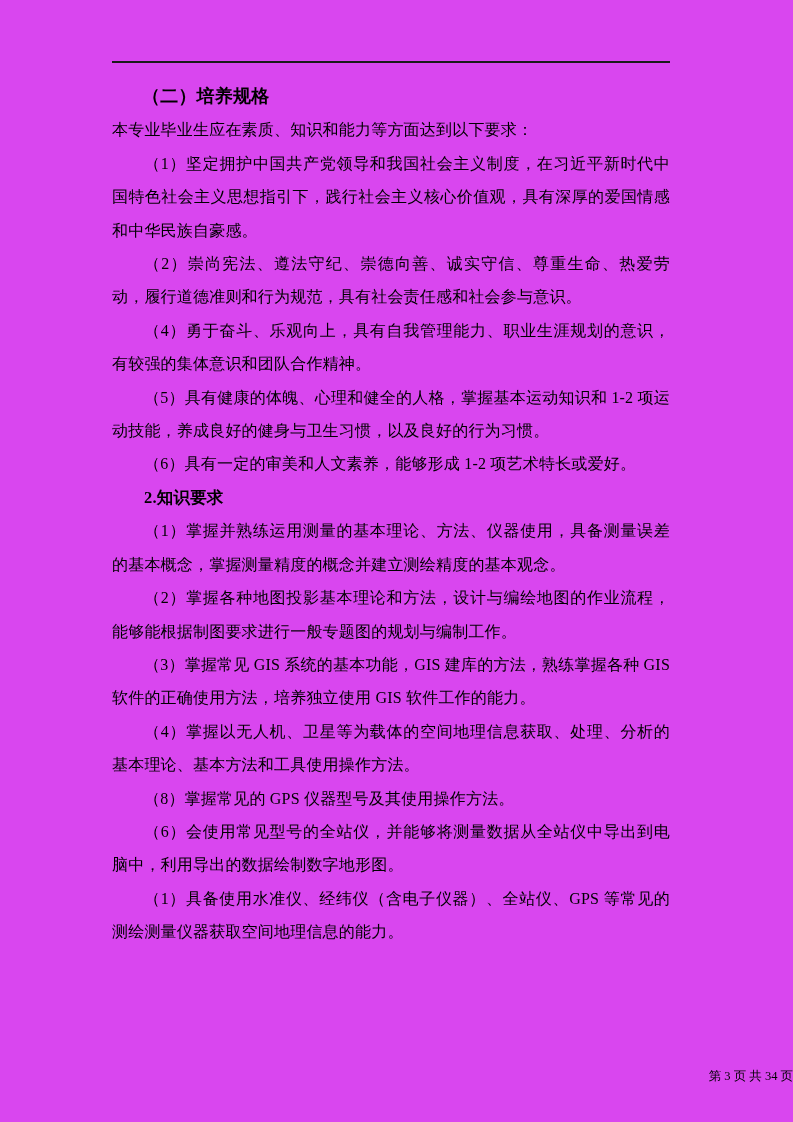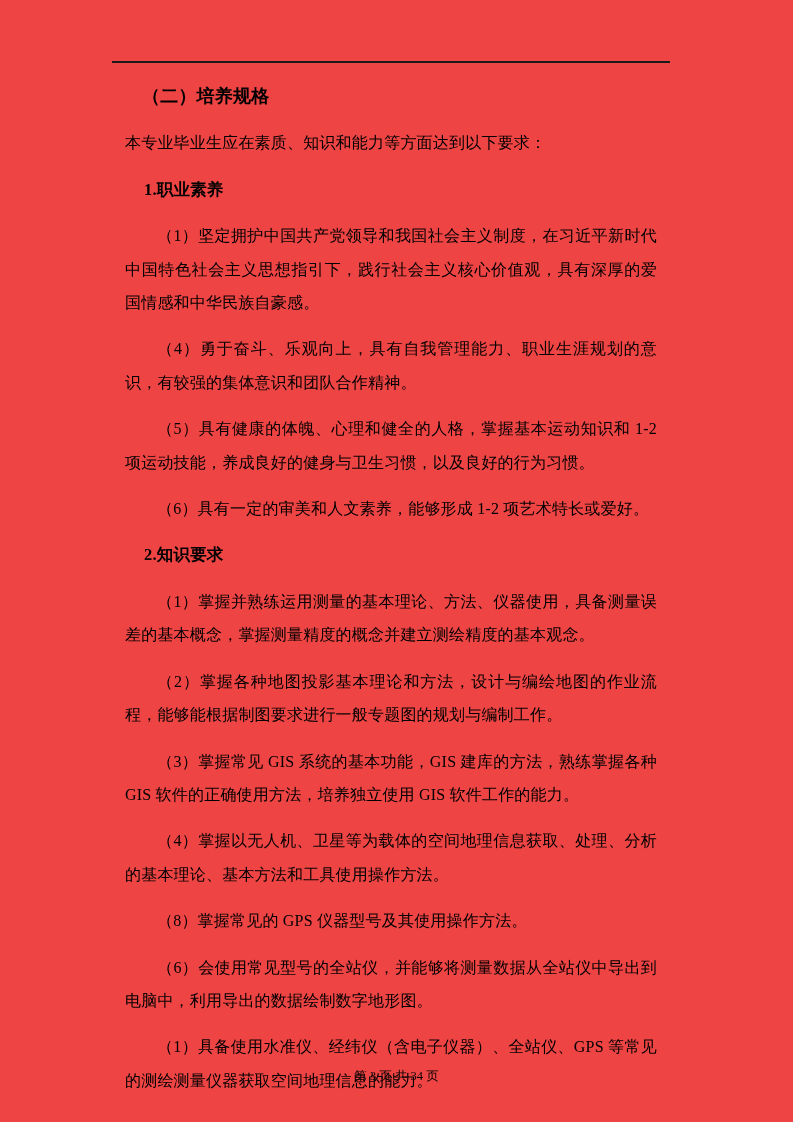--- a/index.html
+++ b/index.html
@@ -5,21 +5,21 @@
   * { box-sizing: border-box; }
   html, body {
     margin: 0;
     padding: 0;
     background: #ffffff;
   }
   .page {
     position: relative;
     width: 793px;
     height: 1122px;
-    background: #ef4444;
+    background: #d946ef;
     font-family: "Liberation Serif", "DejaVu Serif", serif;
     color: #000000;
     overflow: hidden;
   }
   .header-rule {
     position: absolute;
     left: 112px;
     top: 61px;
     width: 558px;
     border-top: 2px solid #1a1a1a;
@@ -42,53 +42,53 @@
     text-indent: 30px;
   }
   .sub-heading {
     margin: 0;
     font-size: 16.5px;
     font-weight: bold;
     line-height: 33.4px;
     text-indent: 32px;
   }
   .para {
-    margin: 13px;
+    margin: 0;
     text-indent: 32px;
   }
   .para.no-indent {
     text-indent: 0;
   }
   .page-footer {
     position: absolute;
     left: 0;
     top: 1066px;
     width: 100%;
-    text-align: center;
+    text-align: right;
     font-size: 12.5px;
     line-height: 20px;
     color: #000000;
   }
 </style>
 </head>
 <body>
 
 <div class="page">
 
   <div class="header-rule"></div>
 
   <div class="content">
 
     <h1 class="section-heading">（二）培养规格</h1>
 
     <p class="para no-indent">本专业毕业生应在素质、知识和能力等方面达到以下要求：</p>
 
-    <h2 class="sub-heading">1.职业素养</h2>
 
     <p class="para">（1）坚定拥护中国共产党领导和我国社会主义制度，在习近平新时代中国特色社会主义思想指引下，践行社会主义核心价值观，具有深厚的爱国情感和中华民族自豪感。</p>
+    <p class="para">（2）崇尚宪法、遵法守纪、崇德向善、诚实守信、尊重生命、热爱劳动，履行道德准则和行为规范，具有社会责任感和社会参与意识。</p>
     <p class="para">（4）勇于奋斗、乐观向上，具有自我管理能力、职业生涯规划的意识，有较强的集体意识和团队合作精神。</p>
     <p class="para">（5）具有健康的体魄、心理和健全的人格，掌握基本运动知识和 1-2 项运动技能，养成良好的健身与卫生习惯，以及良好的行为习惯。</p>
     <p class="para">（6）具有一定的审美和人文素养，能够形成 1-2 项艺术特长或爱好。</p>
 
     <h2 class="sub-heading">2.知识要求</h2>
 
     <p class="para">（1）掌握并熟练运用测量的基本理论、方法、仪器使用，具备测量误差的基本概念，掌握测量精度的概念并建立测绘精度的基本观念。</p>
     <p class="para">（2）掌握各种地图投影基本理论和方法，设计与编绘地图的作业流程，能够能根据制图要求进行一般专题图的规划与编制工作。</p>
     <p class="para">（3）掌握常见 GIS 系统的基本功能，GIS 建库的方法，熟练掌握各种 GIS 软件的正确使用方法，培养独立使用 GIS 软件工作的能力。</p>
     <p class="para">（4）掌握以无人机、卫星等为载体的空间地理信息获取、处理、分析的基本理论、基本方法和工具使用操作方法。</p>

